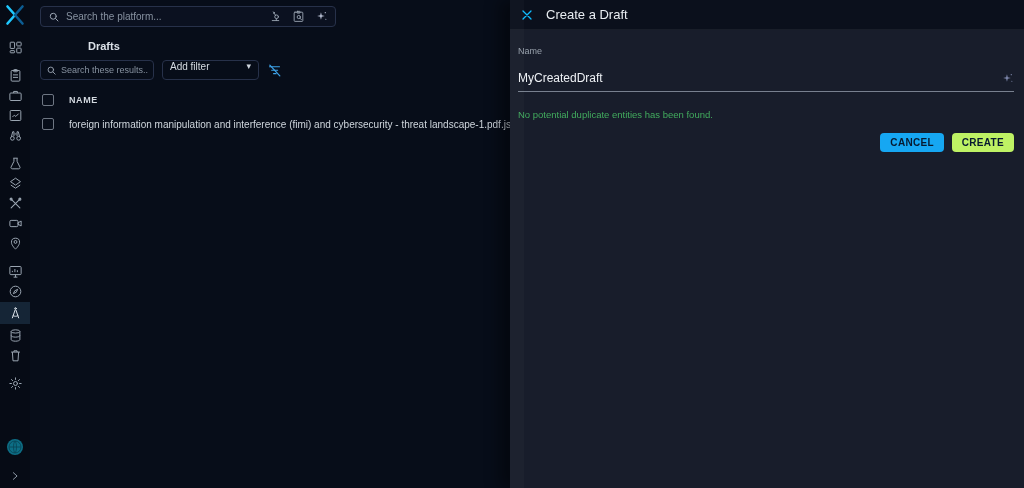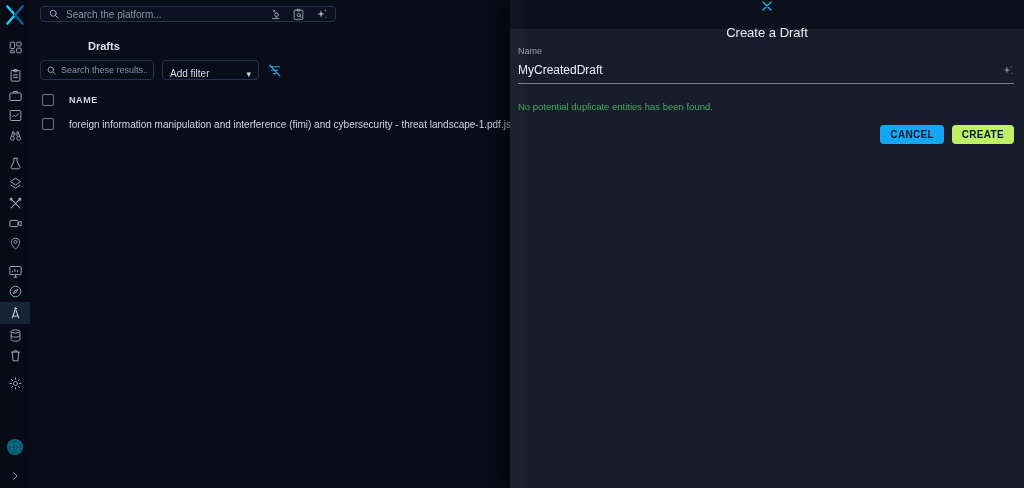--- a/index.html
+++ b/index.html
@@ -17,66 +17,66 @@
   .rail-item.group-start { margin-top:9px; }
   .rail-item.active { background:#152536; height:22px; color:#d9e0e8; }
   .rail-bottom { margin-top:auto; display:flex; flex-direction:column; align-items:center; padding-bottom:3px; }
   .avatar { width:16px; height:16px; border-radius:50%; background:#0d6e85; position:relative; overflow:hidden; }
   .avatar svg { width:16px; height:16px; color:#0a4a5c; }
   .rail-chevron { margin-top:12px; color:#8b96a3; }
   .rail-chevron svg { width:10px; height:10px; }
 
   
   .main { position:absolute; left:30px; top:0; width:480px; height:488px; }
-  .search-platform { position:absolute; left:10px; top:6px; width:296px; height:16px;
+  .search-platform { position:absolute; left:10px; top:6px; width:296px; height:21px;
                      border:1px solid #27314a; border-radius:4px; background:#0b1120;
                      display:flex; align-items:center; padding:0 7px; gap:6px; }
   .search-platform input { flex:1; min-width:0; background:transparent; border:none; outline:none;
                            color:#cdd4dc; font-size:10px; font-family:inherit; }
   .search-platform input::placeholder { color:#8792a0; }
   .sp-icons { margin-left:auto; display:flex; align-items:center; gap:10px; color:#c7ced6; }
   .sp-icons svg { width:13px; height:13px; }
   .icon-muted { color:#99a3b1; }
   .icon-sparkle { color:#b7bed2; }
 
   .page-title { position:absolute; left:11px; top:40px; font-size:11px; color:#dbe1e8;padding-left:47px; }
 
   .filters-row { position:absolute; left:10px; top:60px; display:flex; align-items:center; gap:8px; }
   .results-search { width:114px; height:20px; border:1px solid #27314a; border-radius:4px;
                     display:flex; align-items:center; padding:0 5px; gap:4px; background:transparent; }
   .results-search svg { width:11px; height:11px; color:#99a3b1; flex:0 0 auto; }
   .results-search input { flex:1; min-width:0; background:transparent; border:none; outline:none;
                           color:#cdd4dc; font-size:9px; font-family:inherit; }
   .results-search input::placeholder { color:#8792a0; }
   .add-filter { width:97px; height:20px; border:1px solid #27314a; border-radius:4px;
-                display:flex; align-items:flex-end; justify-content:space-between; padding:0 7px;
+                display:flex; align-items:flex-start; justify-content:space-between; padding:0 7px;
                 font-size:10px; color:#d5dbe2; background:transparent; cursor:pointer; }
   .caret { font-size:9px; color:#cfd6de; }
   .filter-off { color:#3da2e8; display:flex; }
   .filter-off svg { width:15px; height:15px; }
 
   .checkbox { width:12px; height:12px; border:1.4px solid #6e7683; border-radius:2px; background:transparent; flex:0 0 auto; }
   .table-header { position:absolute; left:12px; top:94px; display:flex; align-items:center; gap:15px; }
   .col-name { font-size:9px; font-weight:bold; letter-spacing:.6px; color:#d2d8df; }
   .table-row { position:absolute; left:12px; top:118px; display:flex; align-items:center; gap:15px; }
   .row-name { font-size:10px; color:#cfd6dd; white-space:nowrap; }
 
   
   .drawer { position:absolute; left:510px; top:0; width:514px; height:488px; background:#181d2b;
             box-shadow:-10px 0 14px rgba(0,0,0,.4); }
   .drawer::before { content:""; position:absolute; left:0; top:0; width:14px; height:100%;
                     background:rgba(255,255,255,.025); pointer-events:none; }
   .drawer-header { height:30px; background:#0b101c; display:flex; align-items:center; gap:13px;
-                   padding:0 11px; border-bottom:1px solid rgba(255,255,255,.06);flex-direction:column; }
+                   padding:0 11px; border-bottom:1px solid rgba(255,255,255,.06); }
   .close-btn { display:flex; color:#0fbcff; cursor:pointer; }
   .close-btn svg { width:12px; height:12px; }
   .drawer-title { font-size:13px; font-weight:500; color:#e9edf2; }
   .drawer-body { padding:10px 10px 0 8px; }
   .field-label { font-size:9px; color:#98a1ac; }
-  .field-row { display:flex; align-items:center; border-bottom:1px solid #78808f; padding:4px 0 6px; margin-top:1px; }
+  .field-row { display:flex; align-items:center; border-bottom:1px solid #78808f; padding:4px 0 6px; margin-top:9px; }
   .field-row input { flex:1; min-width:0; background:transparent; border:none; outline:none;
                      color:#eef1f5; font-size:12px; font-family:inherit; }
   .field-sparkle { color:#7f88ad; display:flex; }
   .field-sparkle svg { width:13px; height:13px; }
   .helper-text { font-size:9.5px; color:#42ac5e; margin-top:17px; }
   .actions { display:flex; justify-content:flex-end; gap:8px; margin-top:13px; }
   .btn { height:19px; padding:0 10px; border:none; border-radius:4px; font-family:inherit;
          font-size:10px; font-weight:bold; letter-spacing:.3px; color:#071a30; cursor:pointer; }
   .btn-cancel { background:#16a7f2; }
   .btn-create { background:#bef264; }

